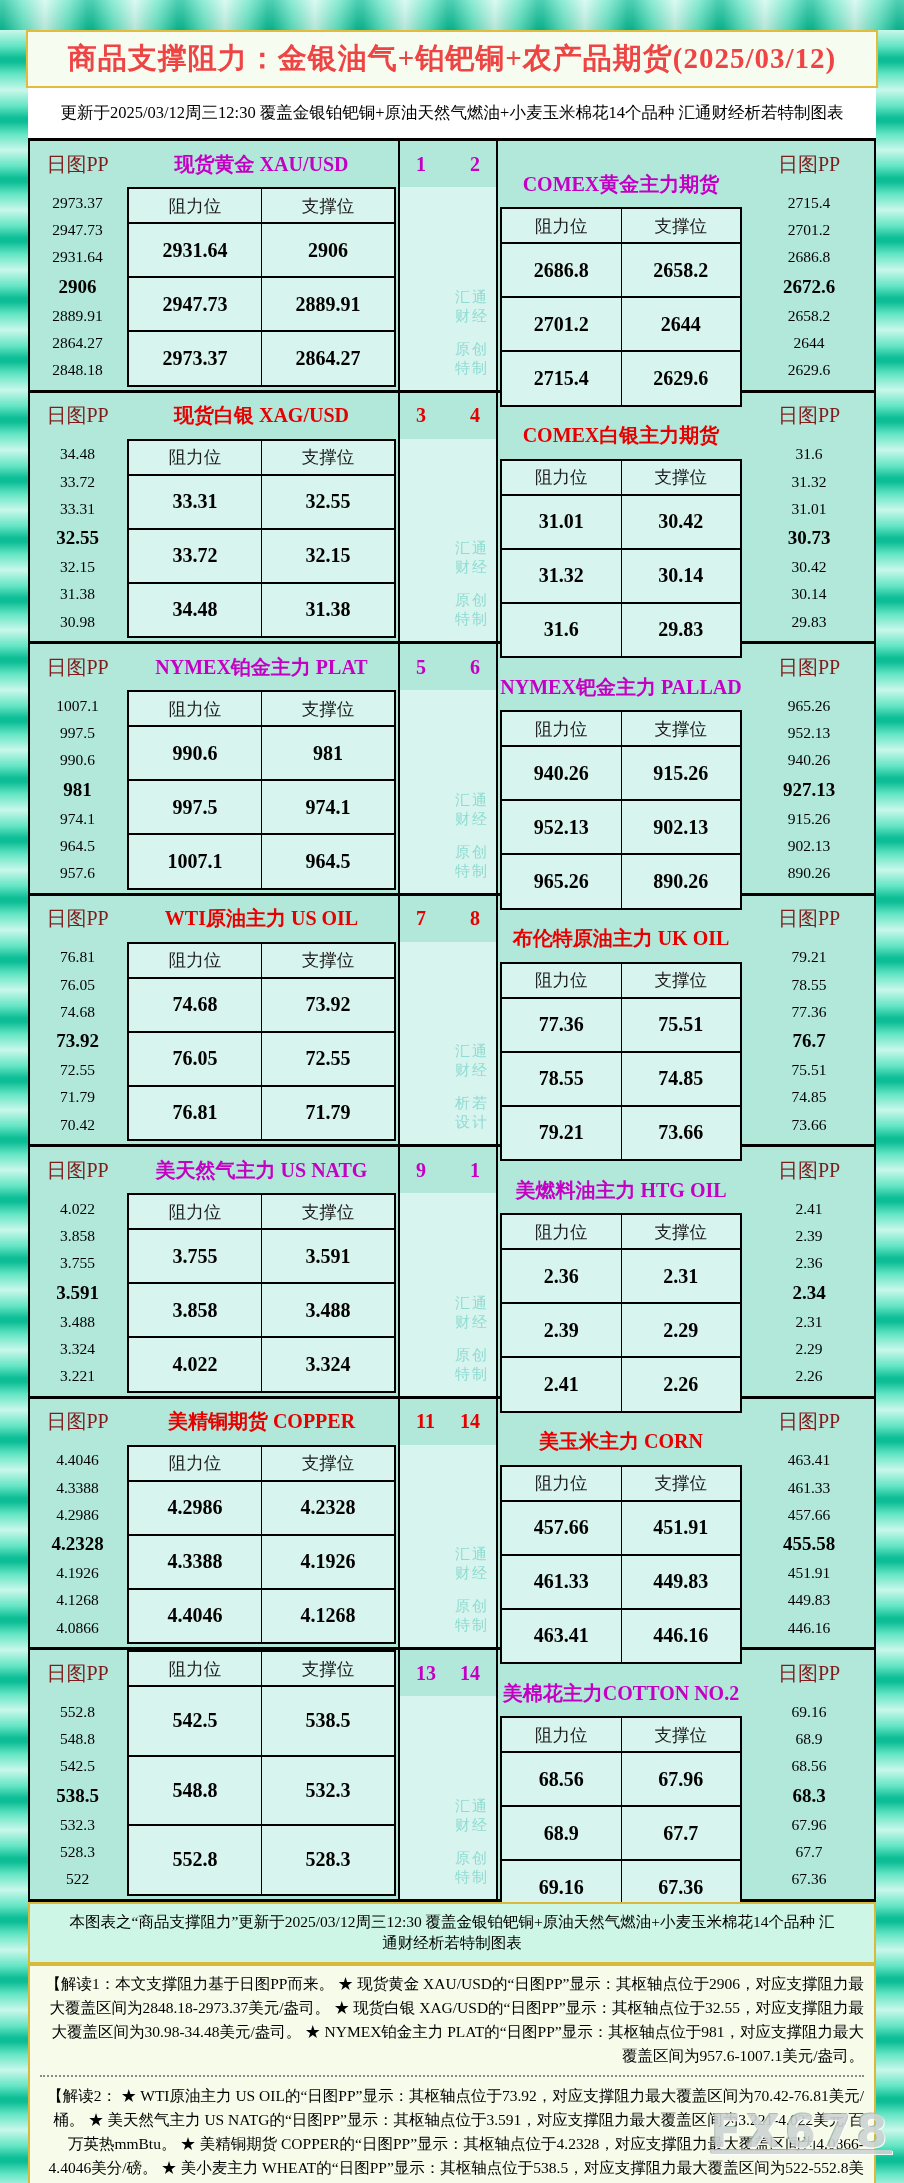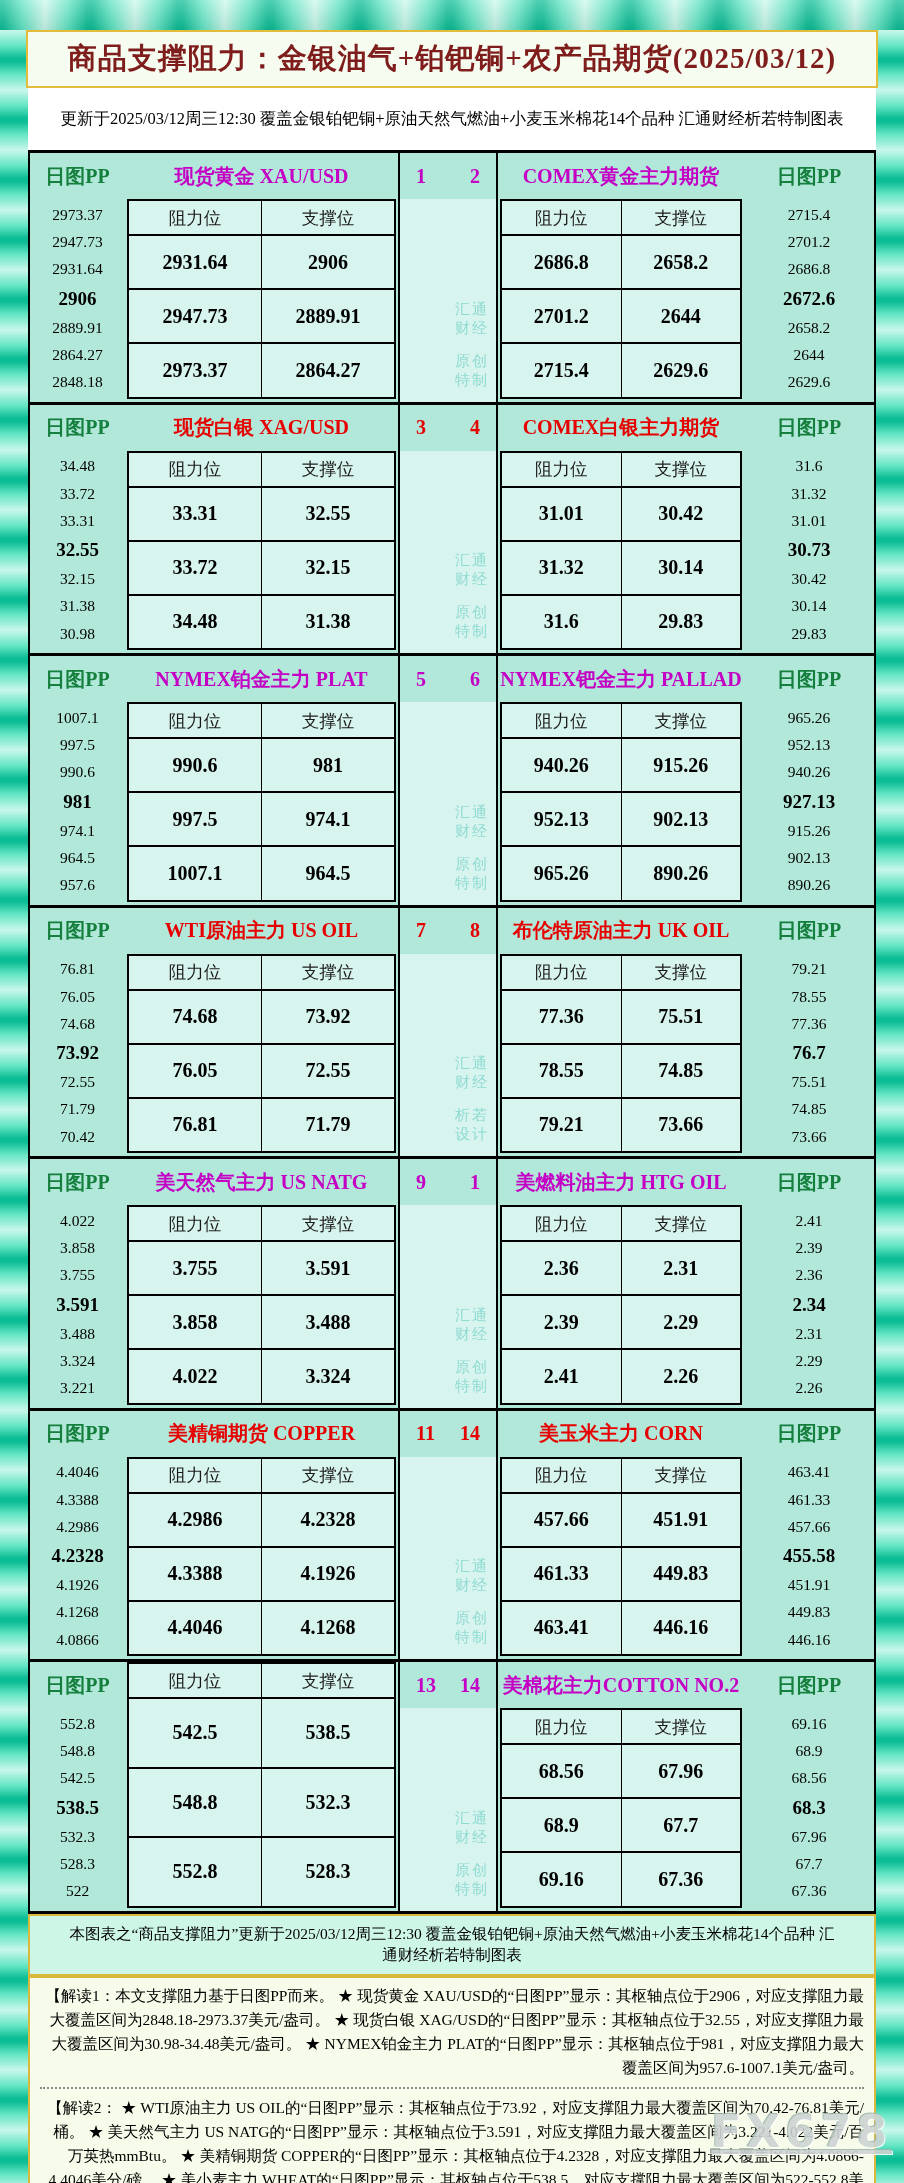--- a/index.html
+++ b/index.html
@@ -6,33 +6,33 @@
   body{width:904px;font-family:"Liberation Sans",sans-serif;background:#fff;}
   .frame{position:relative;width:904px;min-height:2183px;display:flex;flex-direction:column;
     background:repeating-linear-gradient(180deg,#0dbd96 0px,#0dbd96 2px,#63e5c4 14px,#c9f7ea 30px,#63e5c4 46px,#0dbd96 58px,#0dbd96 60px);}
   .band{flex:0 0 auto;background:
     linear-gradient(180deg,rgba(255,255,255,.28),rgba(0,60,45,.10)),
     repeating-linear-gradient(90deg,#0dbd96 0px,#0dbd96 3px,#63e5c4 22px,#cdf8ec 45px,#63e5c4 68px,#0dbd96 87px,#0dbd96 90px);}
   .band-top{height:30px;}
   .band-bottom{flex:1 1 auto;}
   .title-box{margin:0 26px;height:54px;border:2px solid #e2bc3a;background:#f6fdf0;
     display:flex;align-items:center;justify-content:center;}
-  .title-box .t{color:#7f1d1d;font-weight:bold;font-size:29px;font-family:"Liberation Serif",serif;letter-spacing:1px;white-space:nowrap;}
+  .title-box .t{color:#ef4444;font-weight:bold;font-size:29px;font-family:"Liberation Serif",serif;letter-spacing:1px;white-space:nowrap;}
   .update-line{margin:0 28px;background:#ffffff;color:#000;font-size:16.5px;
-    font-family:"Liberation Serif",serif;text-align:center;padding:20px 2px;white-space:nowrap;}
+    font-family:"Liberation Serif",serif;text-align:center;padding:14px 2px;white-space:nowrap;}
   .blocks{margin:0 28px;border-left:2px solid #000;border-right:2px solid #000;border-bottom:3px solid #000;}
   .block{height:251.5px;border-top:3px solid #000;background:#b2e8da;display:flex;box-sizing:border-box;}
   .col{display:flex;flex-direction:column;box-sizing:border-box;height:100%;}
   .sidebar-l{width:95px;}
   .sidebar-r{flex:1;}
   .tcol-l{width:273px;}
-  .tcol-r{width:246px;}
+  .tcol-r{width:246px;margin-top:20px;}
   .middle{width:100px;border-left:2px solid #000;border-right:2px solid #000;}
   .hdr-band{height:46px;flex:0 0 46px;display:flex;align-items:center;justify-content:center;}
-  .pp-label{font-weight:bold;font-size:20px;color:#15803d;font-family:"Liberation Serif",serif;}
+  .pp-label{font-weight:normal;font-size:20px;color:#7f1d1d;font-family:"Liberation Serif",serif;}
   .instr{font-weight:bold;font-size:20px;white-space:nowrap;font-family:"Liberation Serif",serif;}
   .accent-magenta .instr,.accent-magenta .pair span{color:#c400c4;}
   .accent-red .instr,.accent-red .pair span{color:#e60000;}
   .pair{width:100%;display:flex;justify-content:space-between;padding:0 16px;box-sizing:border-box;}
   .pair span{font-weight:bold;font-size:20px;font-family:"Liberation Serif",serif;}
   .ladder{flex:1;display:flex;flex-direction:column;justify-content:space-around;align-items:center;padding:2px 0 6px;}
   .ladder .lv{font-size:15.5px;color:#000;font-family:"Liberation Serif",serif;line-height:1;}
   .ladder .lv:nth-child(4){font-weight:bold;font-size:19px;}
   .ptable{flex:1;margin:0 2px 3px 2px;border:2px solid #000;background:#d8f4ee;display:flex;flex-direction:column;}
   .trow{display:flex;flex:1;border-bottom:2px solid #000;}

